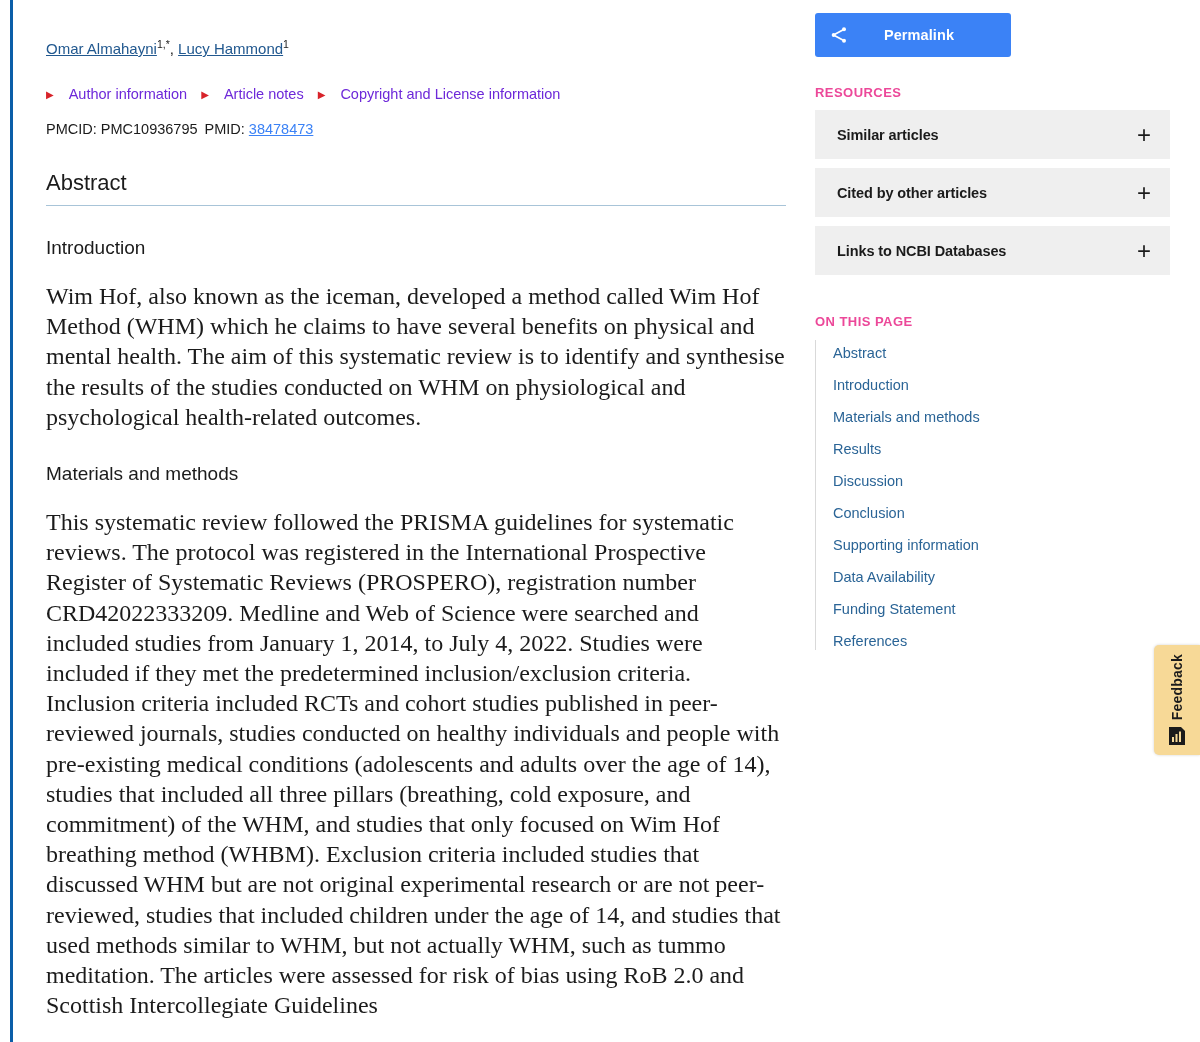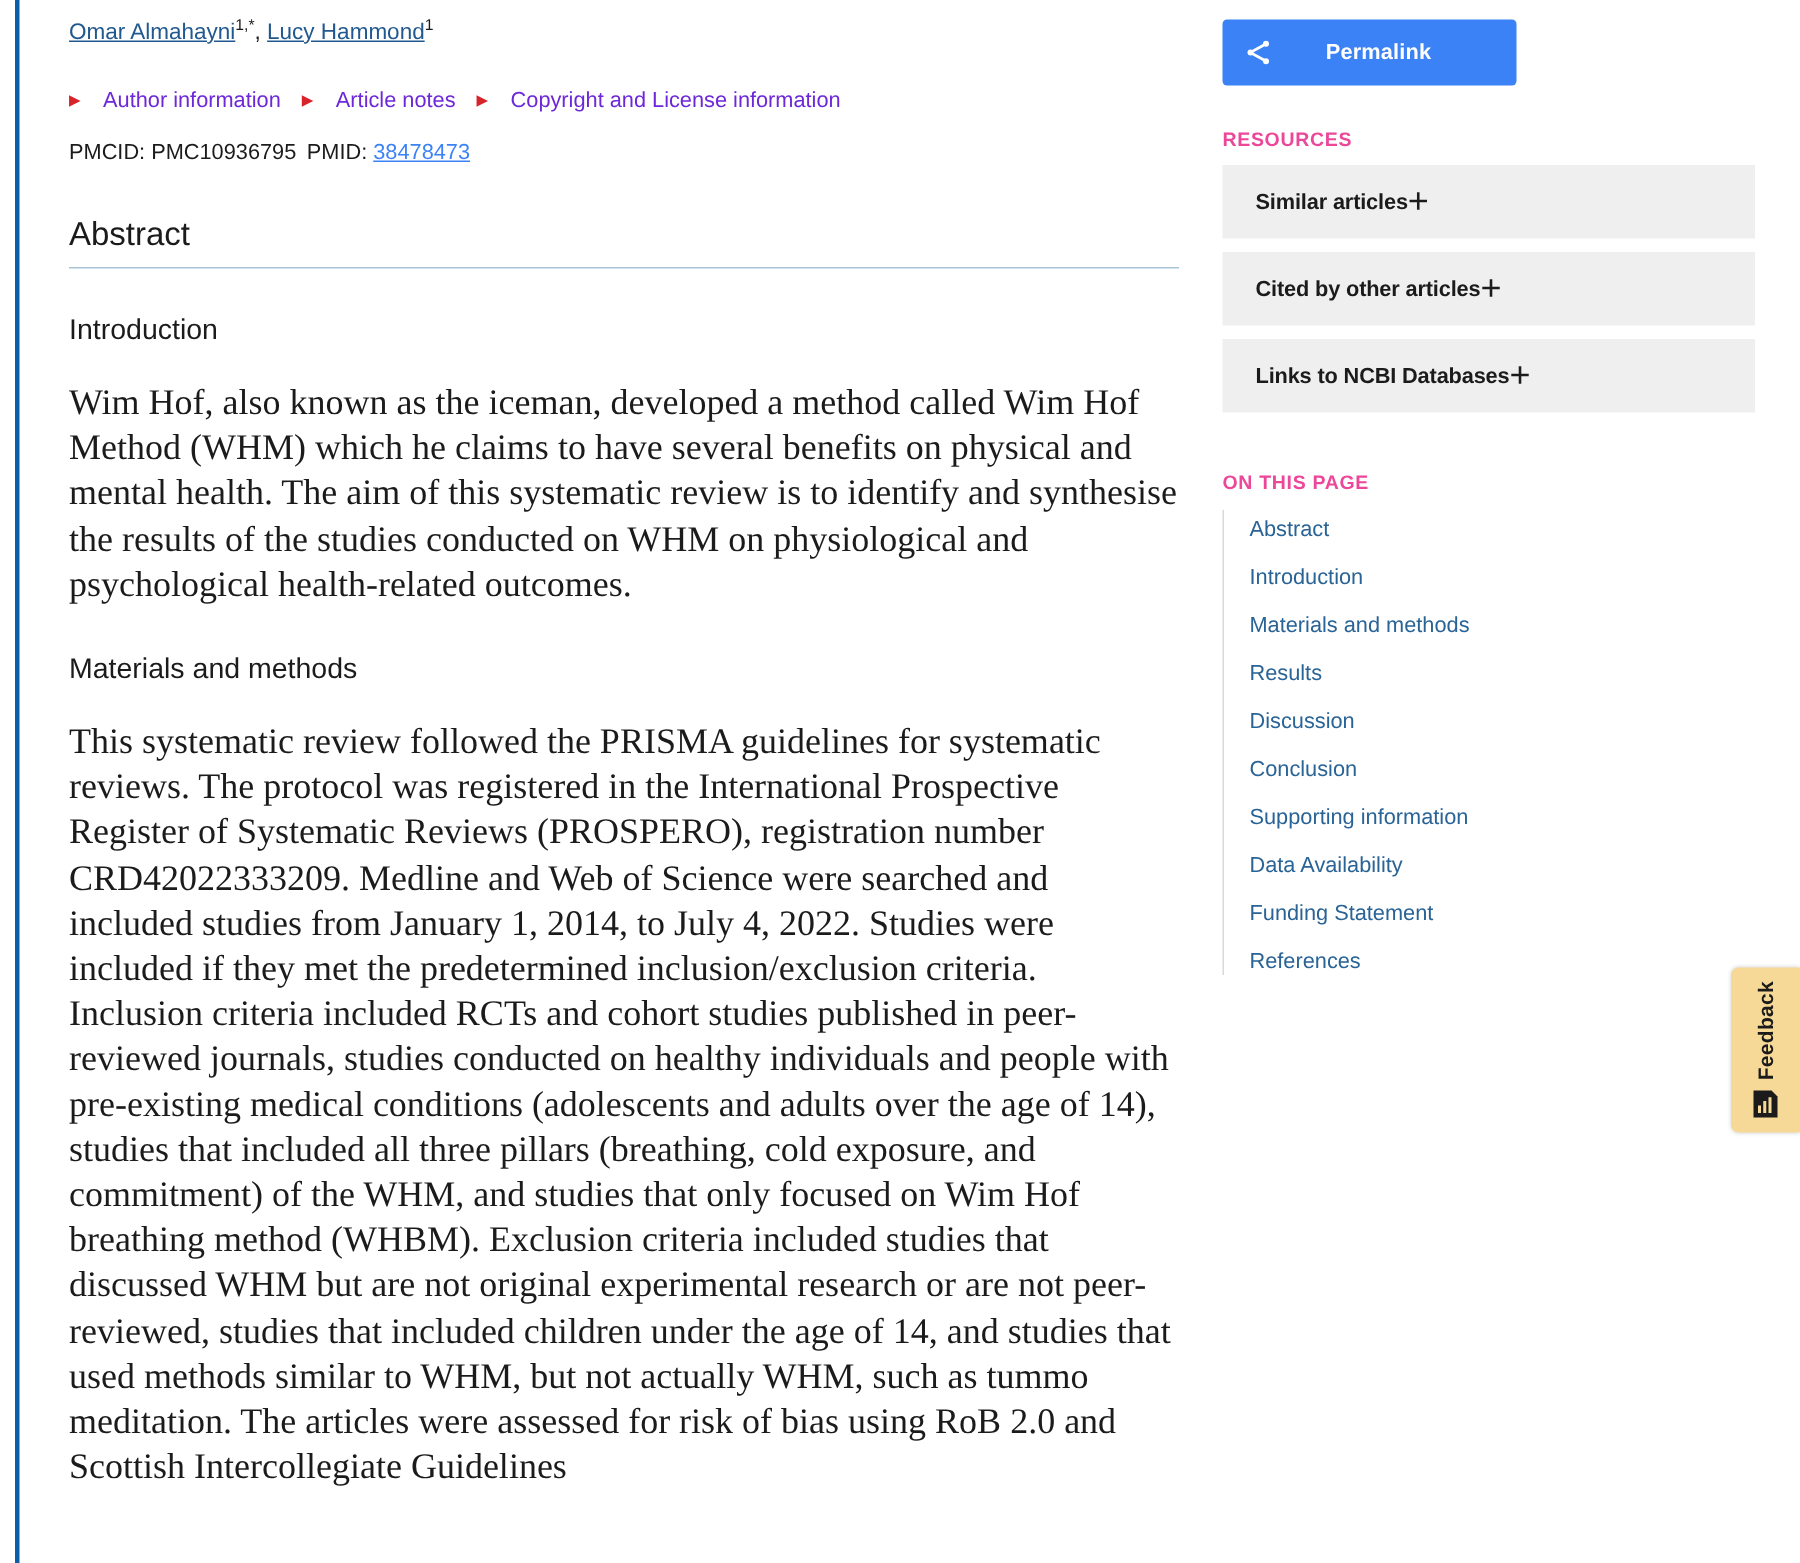--- a/index.html
+++ b/index.html
@@ -43,21 +43,21 @@
     font-size: 23.5px;
     line-height: 30px;
     letter-spacing: -0.25px;
     color: #1b1b1b;
     margin: 0;
     padding-top: 25px;
     width: 730px;
   }
 
   .authors {
-    margin-top: 7px;
+    margin-top: 34px;
     font-size: 15px;
     line-height: 20px;
     color: #1b1b1b;
   }
   .authors a {
     color: #21588f;
     text-decoration: underline;
   }
   .authors sup { font-size: 10.5px; vertical-align: super; }
 
@@ -170,20 +170,21 @@
     text-transform: uppercase;
   }
 
   .res-list { margin-top: 10px; width: 355px; }
   .res-item {
     background: #efefef;
     height: 49px;
     margin-bottom: 9px;
     display: flex;
     align-items: center;
+    justify-content: space-between;
     padding: 0 19px 0 22px;
     cursor: pointer;
   }
   .res-item .res-label {
     font-size: 14.5px;
     font-weight: bold;
     color: #1b1b1b;
     letter-spacing: -0.1px;
   }
   .res-item .plus-ico {

